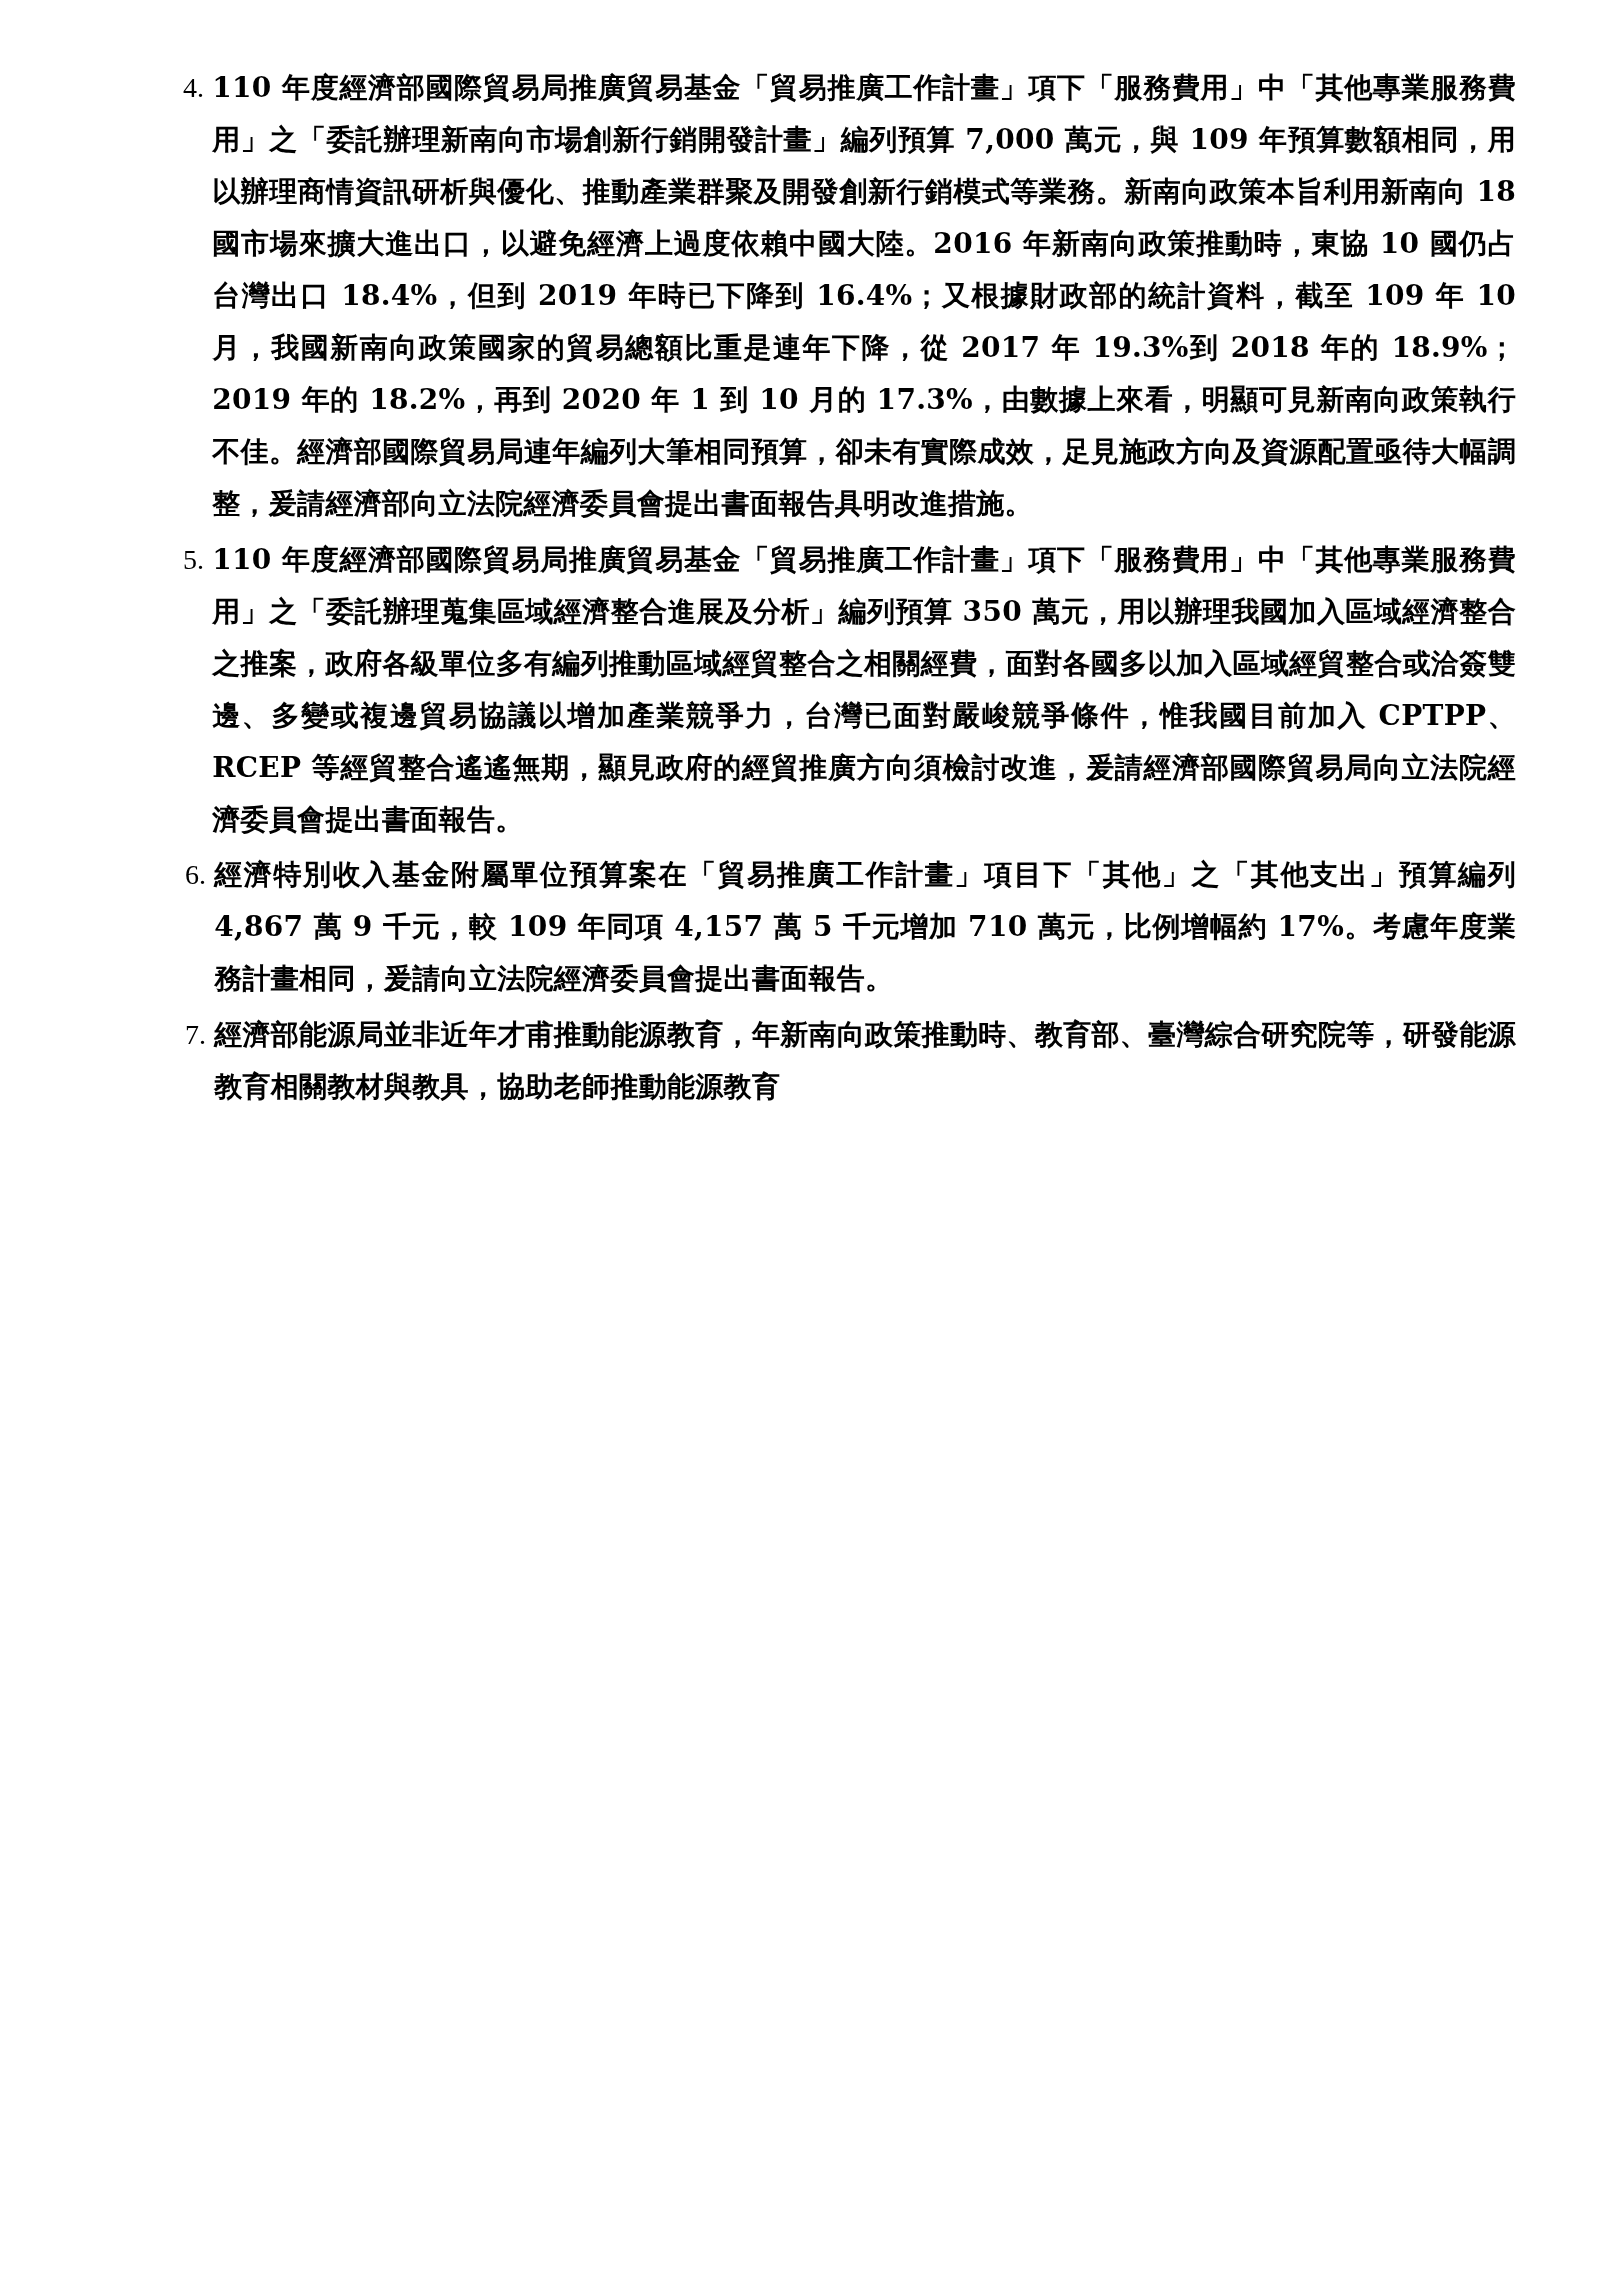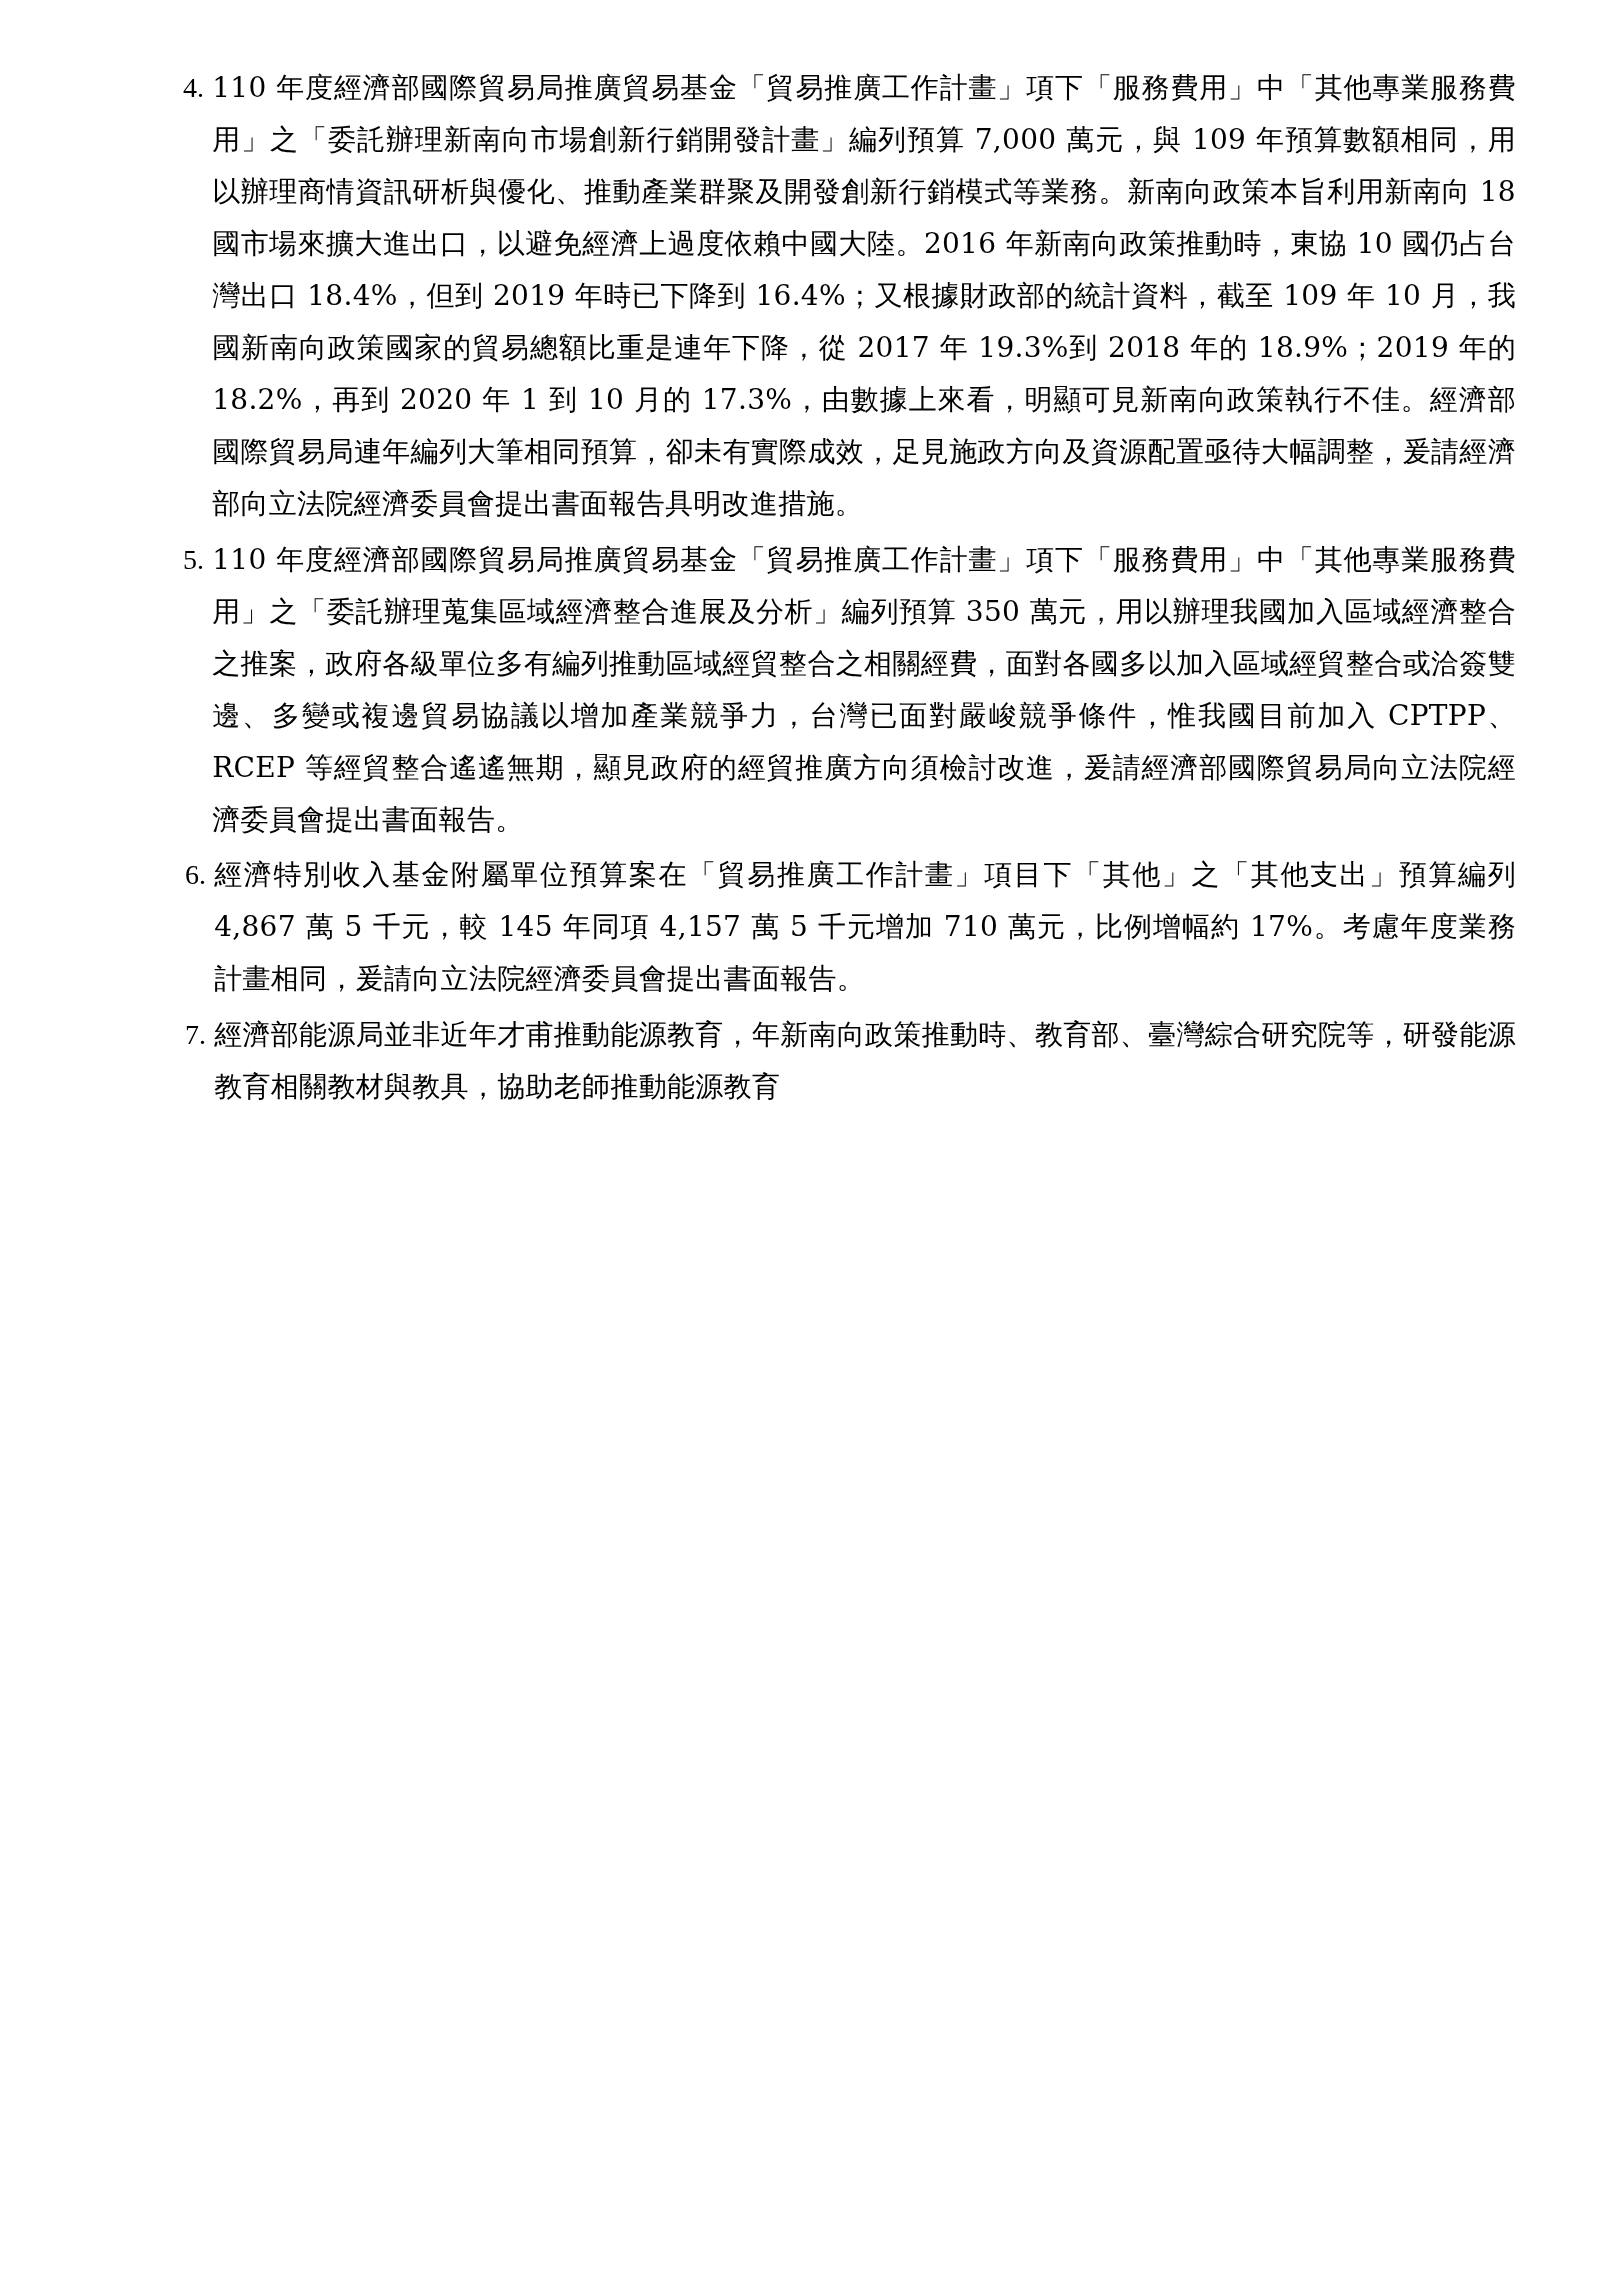--- a/index.html
+++ b/index.html
@@ -40,20 +40,21 @@
     line-height: 52px;
     font-family: "Liberation Serif", "DejaVu Serif", serif;
   }
   .item-body {
     flex: 1 1 auto;
     font-size: 28px;
     line-height: 52px;
     text-align: justify;
     text-justify: inter-character;
     letter-spacing: 0.3px;
+    font-weight: bold;
   }
   
   .item + .item {
     margin-top: 1.2px;
   }
   .num-wide {
     width: 56px;
   }
 </style>
 </head>
@@ -64,21 +65,21 @@
     <li class="item">
       <span class="item-num">4.</span>
       <span class="item-body">110 年度經濟部國際貿易局推廣貿易基金「貿易推廣工作計畫」項下「服務費用」中「其他專業服務費用」之「委託辦理新南向市場創新行銷開發計畫」編列預算 7,000 萬元，與 109 年預算數額相同，用以辦理商情資訊研析與優化、推動產業群聚及開發創新行銷模式等業務。新南向政策本旨利用新南向 18 國市場來擴大進出口，以避免經濟上過度依賴中國大陸。2016 年新南向政策推動時，東協 10 國仍占台灣出口 18.4%，但到 2019 年時已下降到 16.4%；又根據財政部的統計資料，截至 109 年 10 月，我國新南向政策國家的貿易總額比重是連年下降，從 2017 年 19.3%到 2018 年的 18.9%；2019 年的 18.2%，再到 2020 年 1 到 10 月的 17.3%，由數據上來看，明顯可見新南向政策執行不佳。經濟部國際貿易局連年編列大筆相同預算，卻未有實際成效，足見施政方向及資源配置亟待大幅調整，爰請經濟部向立法院經濟委員會提出書面報告具明改進措施。</span>
     </li>
     <li class="item">
       <span class="item-num">5.</span>
       <span class="item-body">110 年度經濟部國際貿易局推廣貿易基金「貿易推廣工作計畫」項下「服務費用」中「其他專業服務費用」之「委託辦理蒐集區域經濟整合進展及分析」編列預算 350 萬元，用以辦理我國加入區域經濟整合之推案，政府各級單位多有編列推動區域經貿整合之相關經費，面對各國多以加入區域經貿整合或洽簽雙邊、多變或複邊貿易協議以增加產業競爭力，台灣已面對嚴峻競爭條件，惟我國目前加入 CPTPP、RCEP 等經貿整合遙遙無期，顯見政府的經貿推廣方向須檢討改進，爰請經濟部國際貿易局向立法院經濟委員會提出書面報告。</span>
     </li>
     <li class="item">
       <span class="item-num num-wide">6.</span>
-      <span class="item-body">經濟特別收入基金附屬單位預算案在「貿易推廣工作計畫」項目下「其他」之「其他支出」預算編列 4,867 萬 5 千元，較 145 年同項 4,157 萬 5 千元增加 710 萬元，比例增幅約 17%。考慮年度業務計畫相同，爰請向立法院經濟委員會提出書面報告。</span>
+      <span class="item-body">經濟特別收入基金附屬單位預算案在「貿易推廣工作計畫」項目下「其他」之「其他支出」預算編列 4,867 萬 9 千元，較 109 年同項 4,157 萬 5 千元增加 710 萬元，比例增幅約 17%。考慮年度業務計畫相同，爰請向立法院經濟委員會提出書面報告。</span>
     </li>
     <li class="item">
       <span class="item-num num-wide">7.</span>
       <span class="item-body">經濟部能源局並非近年才甫推動能源教育，年新南向政策推動時、教育部、臺灣綜合研究院等，研發能源教育相關教材與教具，協助老師推動能源教育</span>
     </li>
   </ol>
 </div>
 
 
 </body></html>

